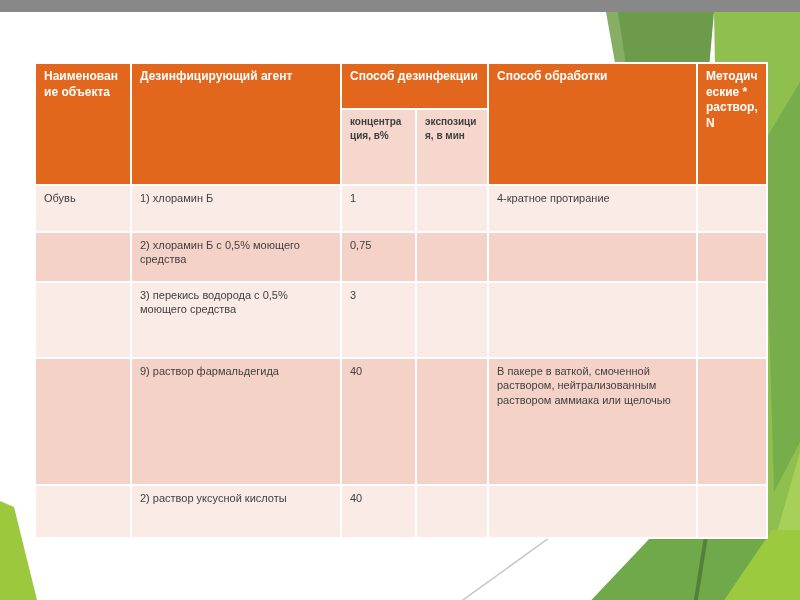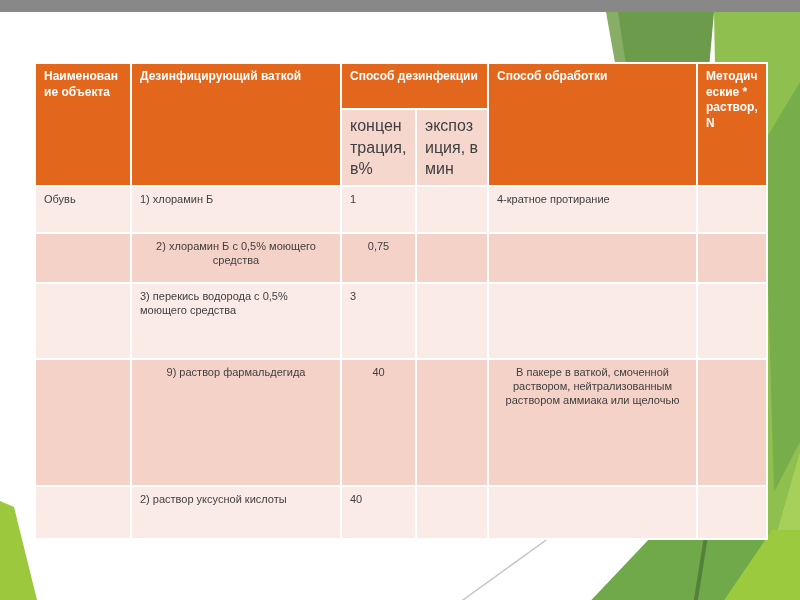--- a/index.html
+++ b/index.html
@@ -43,31 +43,31 @@
   th.hdr {
     background: #e2671c;
     color: #ffffff;
     font-size: 12px;
     font-weight: bold;
     line-height: 1.3;
   }
   th.subhdr {
     background: #f6d7ce;
     color: #3f3f3f;
-    font-size: 16px;
-    font-weight: normal;
+    font-size: 10px;
+    font-weight: bold;
     line-height: 1.35;
   }
   td.cell {
     color: #3f3f3f;
     font-size: 11px;
     line-height: 1.3;
   }
   tr.row-light td { background: #fbebe6; }
-  tr.row-dark  td { background: #f5d2c8; text-align: center; }
+  tr.row-dark  td { background: #f5d2c8; }
 </style>
 </head>
 <body>
 
 <div class="slide">
 
   <svg class="decor-svg" viewBox="0 0 800 600" xmlns="http://www.w3.org/2000/svg">
 
     <polygon points="606,0 624,0 648,158 634,158" fill="#88ad64"></polygon>
     <polygon points="618,0 714,0 700,158 642,158" fill="#6d9b4c"></polygon>
@@ -91,21 +91,21 @@
       <col style="width:96px">
       <col style="width:210px">
       <col style="width:75px">
       <col style="width:72px">
       <col style="width:209px">
       <col style="width:70px">
     </colgroup>
     <thead>
       <tr style="height:46px">
         <th class="hdr" rowspan="2">Наименование объекта</th>
-        <th class="hdr" rowspan="2">Дезинфицирующий ваткой</th>
+        <th class="hdr" rowspan="2">Дезинфицирующий агент</th>
         <th class="hdr" colspan="2">Способ дезинфекции</th>
         <th class="hdr" rowspan="2">Способ обработки</th>
         <th class="hdr" rowspan="2">Методические * раствор, N</th>
       </tr>
       <tr style="height:76px">
         <th class="subhdr">концентрация, в%</th>
         <th class="subhdr">экспозиция, в мин</th>
       </tr>
     </thead>
     <tbody>

